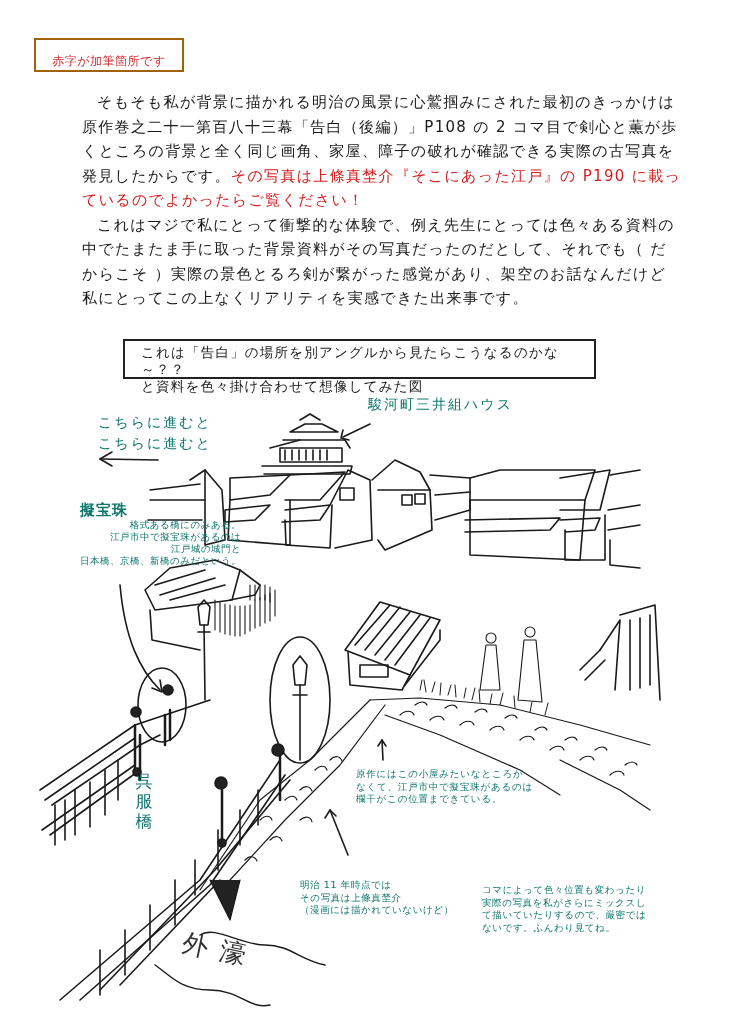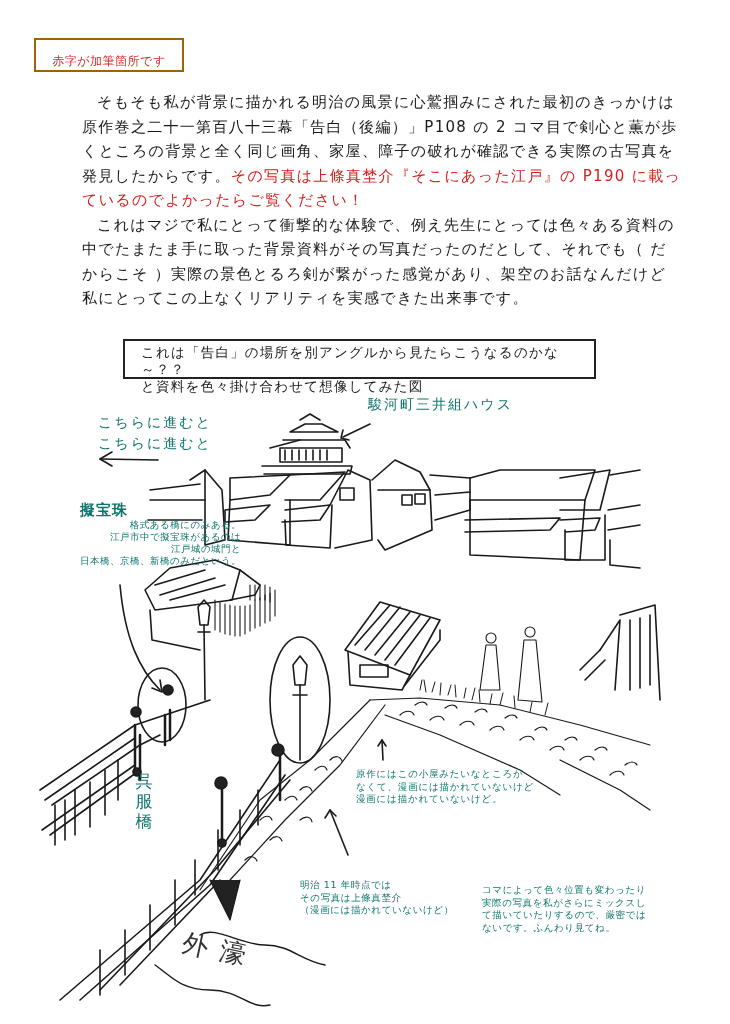--- a/index.html
+++ b/index.html
@@ -224,22 +224,22 @@
 </div>
 
 <div class="label lbl-gofukubashi">
   <span>呉</span>
   <span>服</span>
   <span>橋</span>
 </div>
 
 <div class="label lbl-genSaku">
   <span>原作にはこの小屋みたいなところが</span>
-  <span>なくて、漫画には描かれていないけど</span>
-  <span>漫画には描かれていないけど。</span>
+  <span>なくて、江戸市中で擬宝珠があるのは</span>
+  <span>欄干がこの位置まできている。</span>
 </div>
 
 <div class="label lbl-meiji">
   <span>明治 11 年時点では</span>
   <span>その写真は上條真埜介</span>
   <span>（漫画には描かれていないけど）</span>
 </div>
 
 <div class="label lbl-koma">
   <span>コマによって色々位置も変わったり</span>

